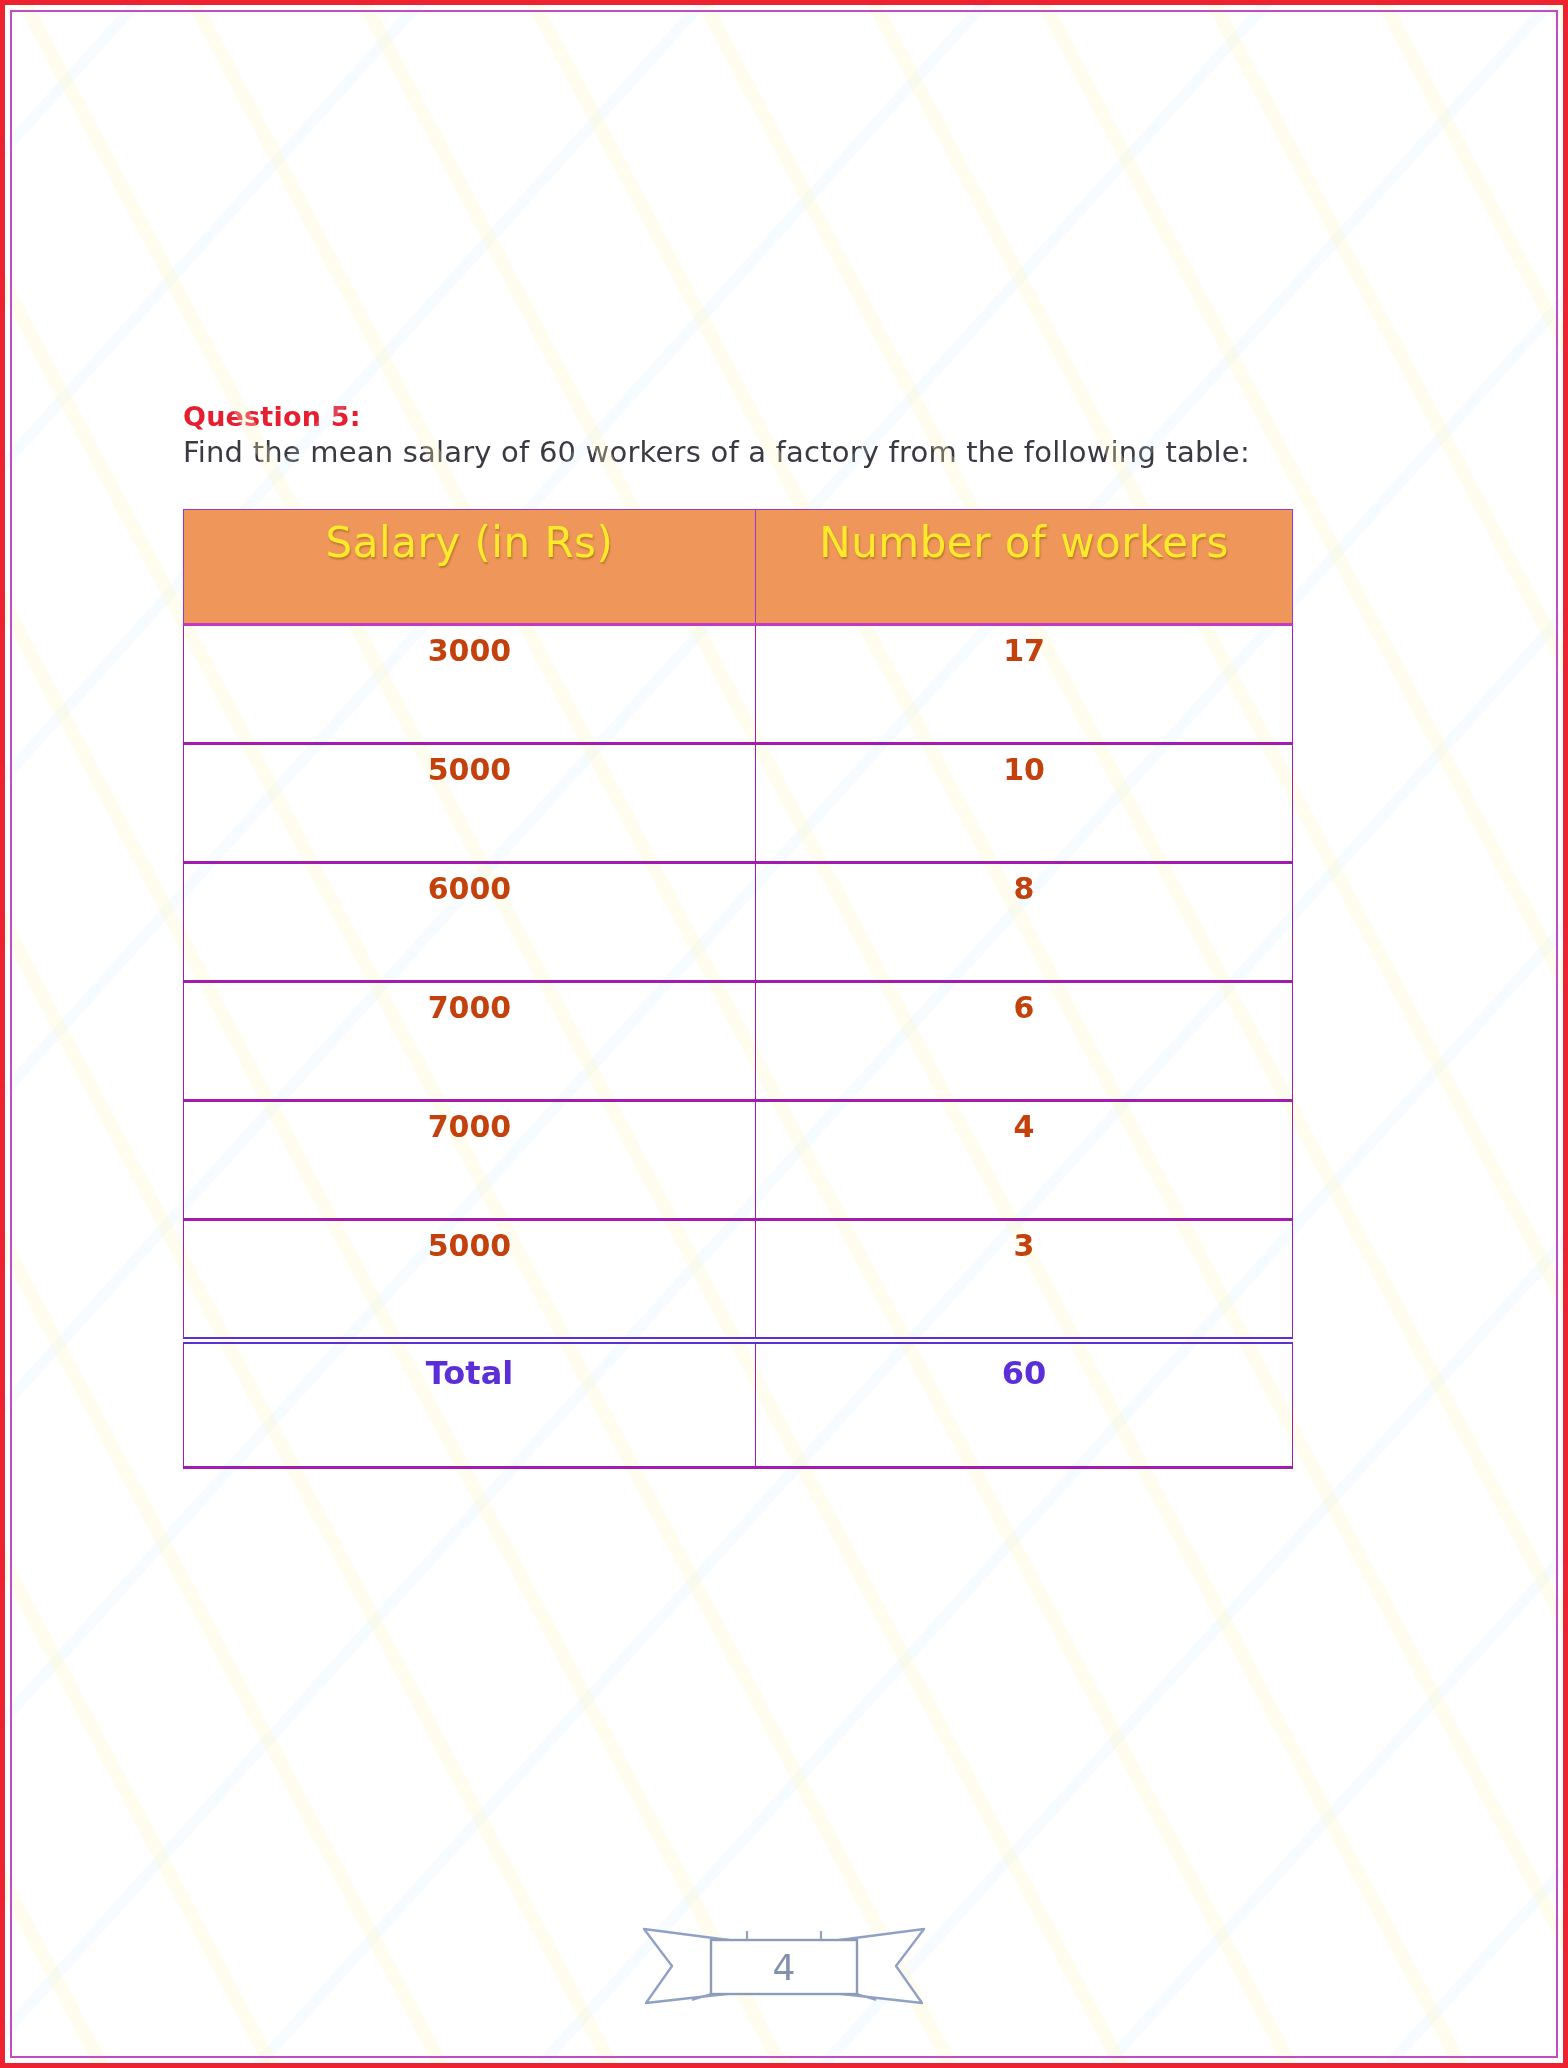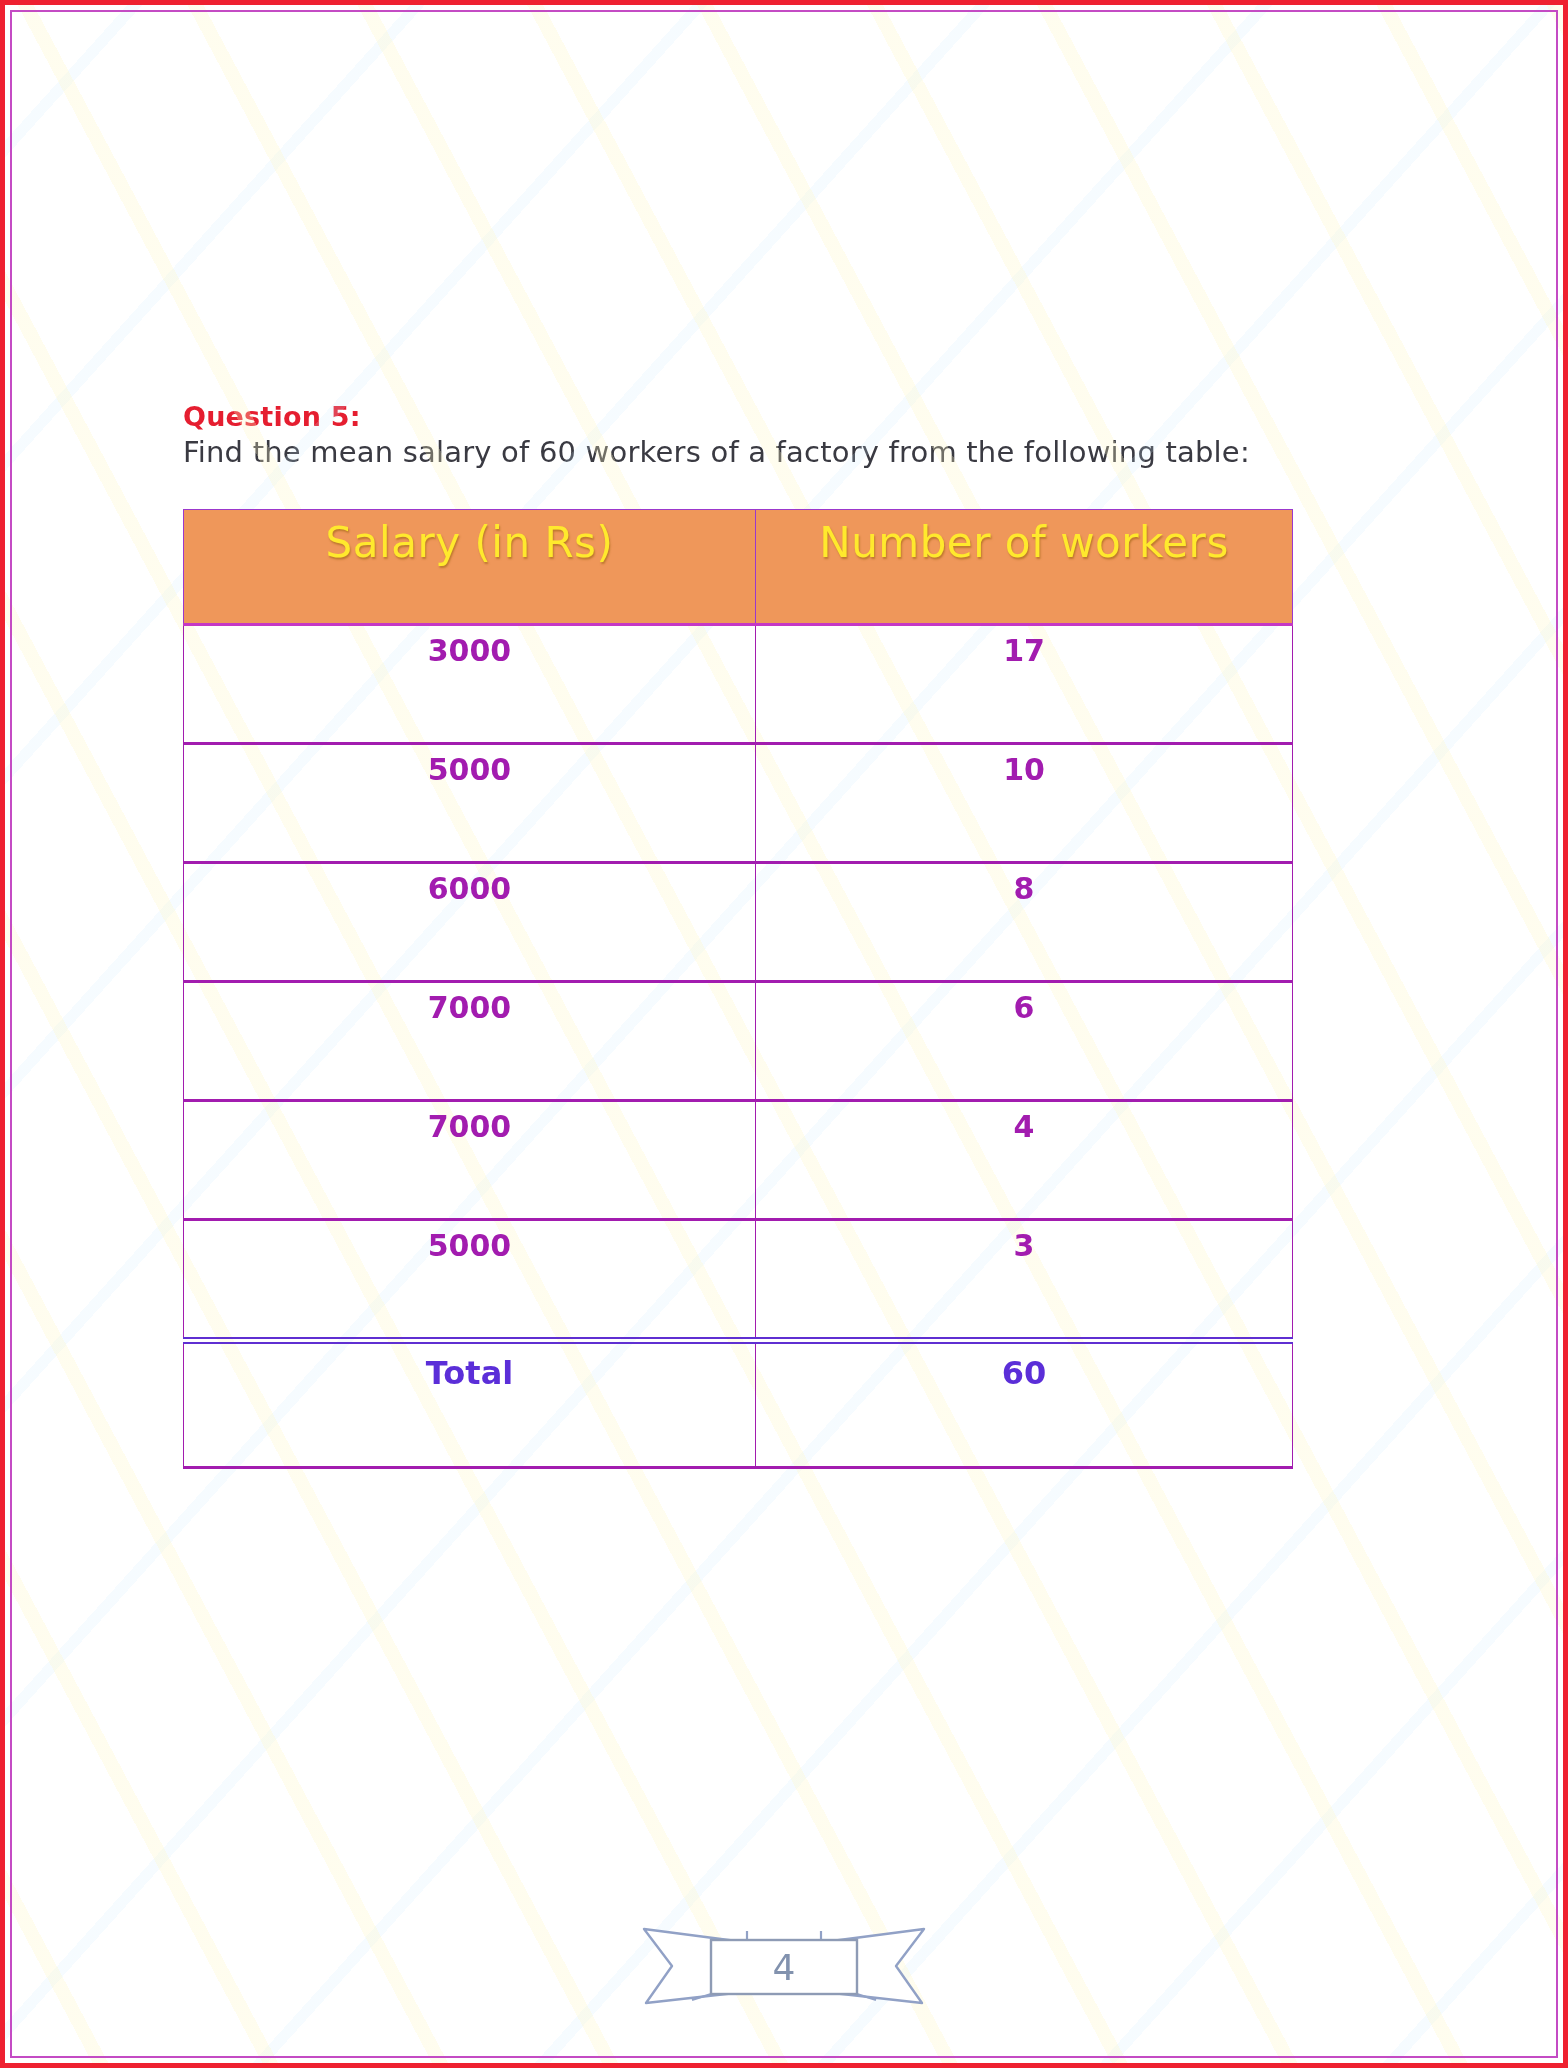--- a/index.html
+++ b/index.html
@@ -95,21 +95,21 @@
     font-size: 42px;
     font-weight: normal;
     text-shadow: 1px 2px 2px rgba(150, 95, 10, 0.55);
     letter-spacing: 0.5px;
   }
   table.data-table td {
     height: 109px;
     border-top-width: 3px;
     border-bottom-width: 3px;
     padding-top: 7px;
-    color: #a21caf;
+    color: #c2410c;
     font-size: 30px;
     font-weight: bold;
     background: transparent;
   }
   table.data-table tr.total-row td {
     height: 112px;
     border-top: 7px double #5f2fd2;
     color: #5b2ed8;
     font-size: 32px;
     padding-top: 10px;

